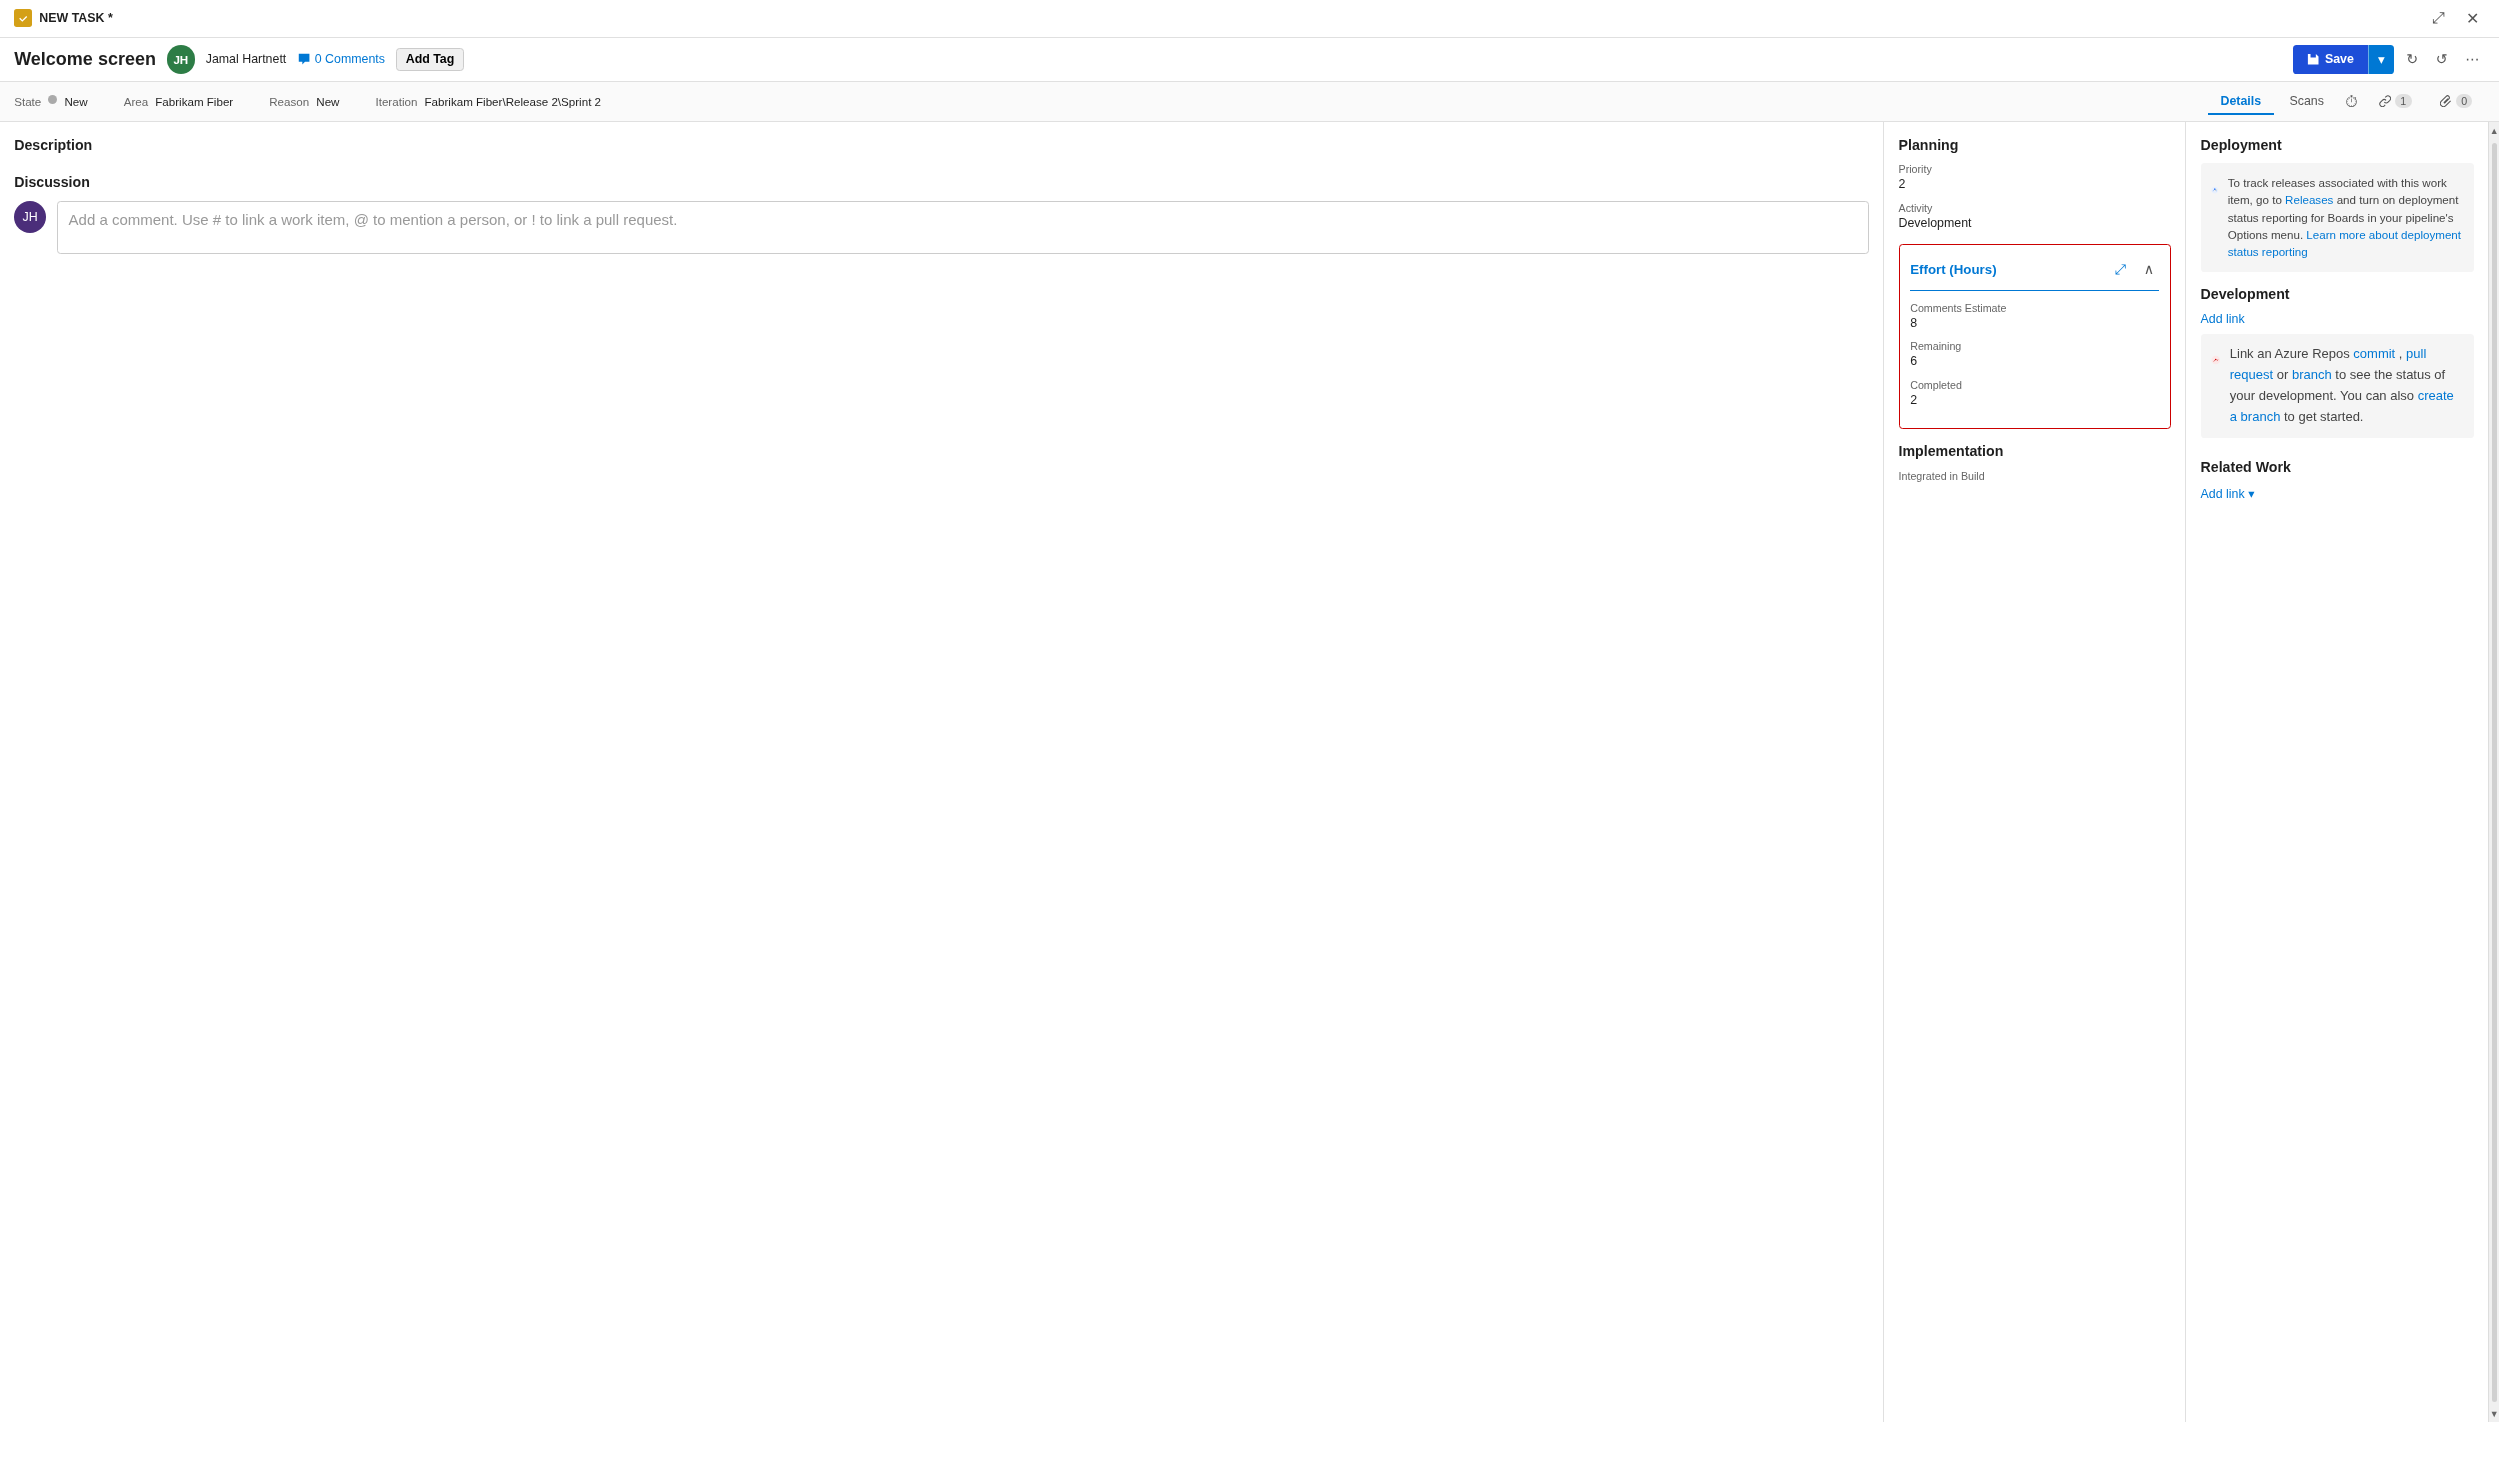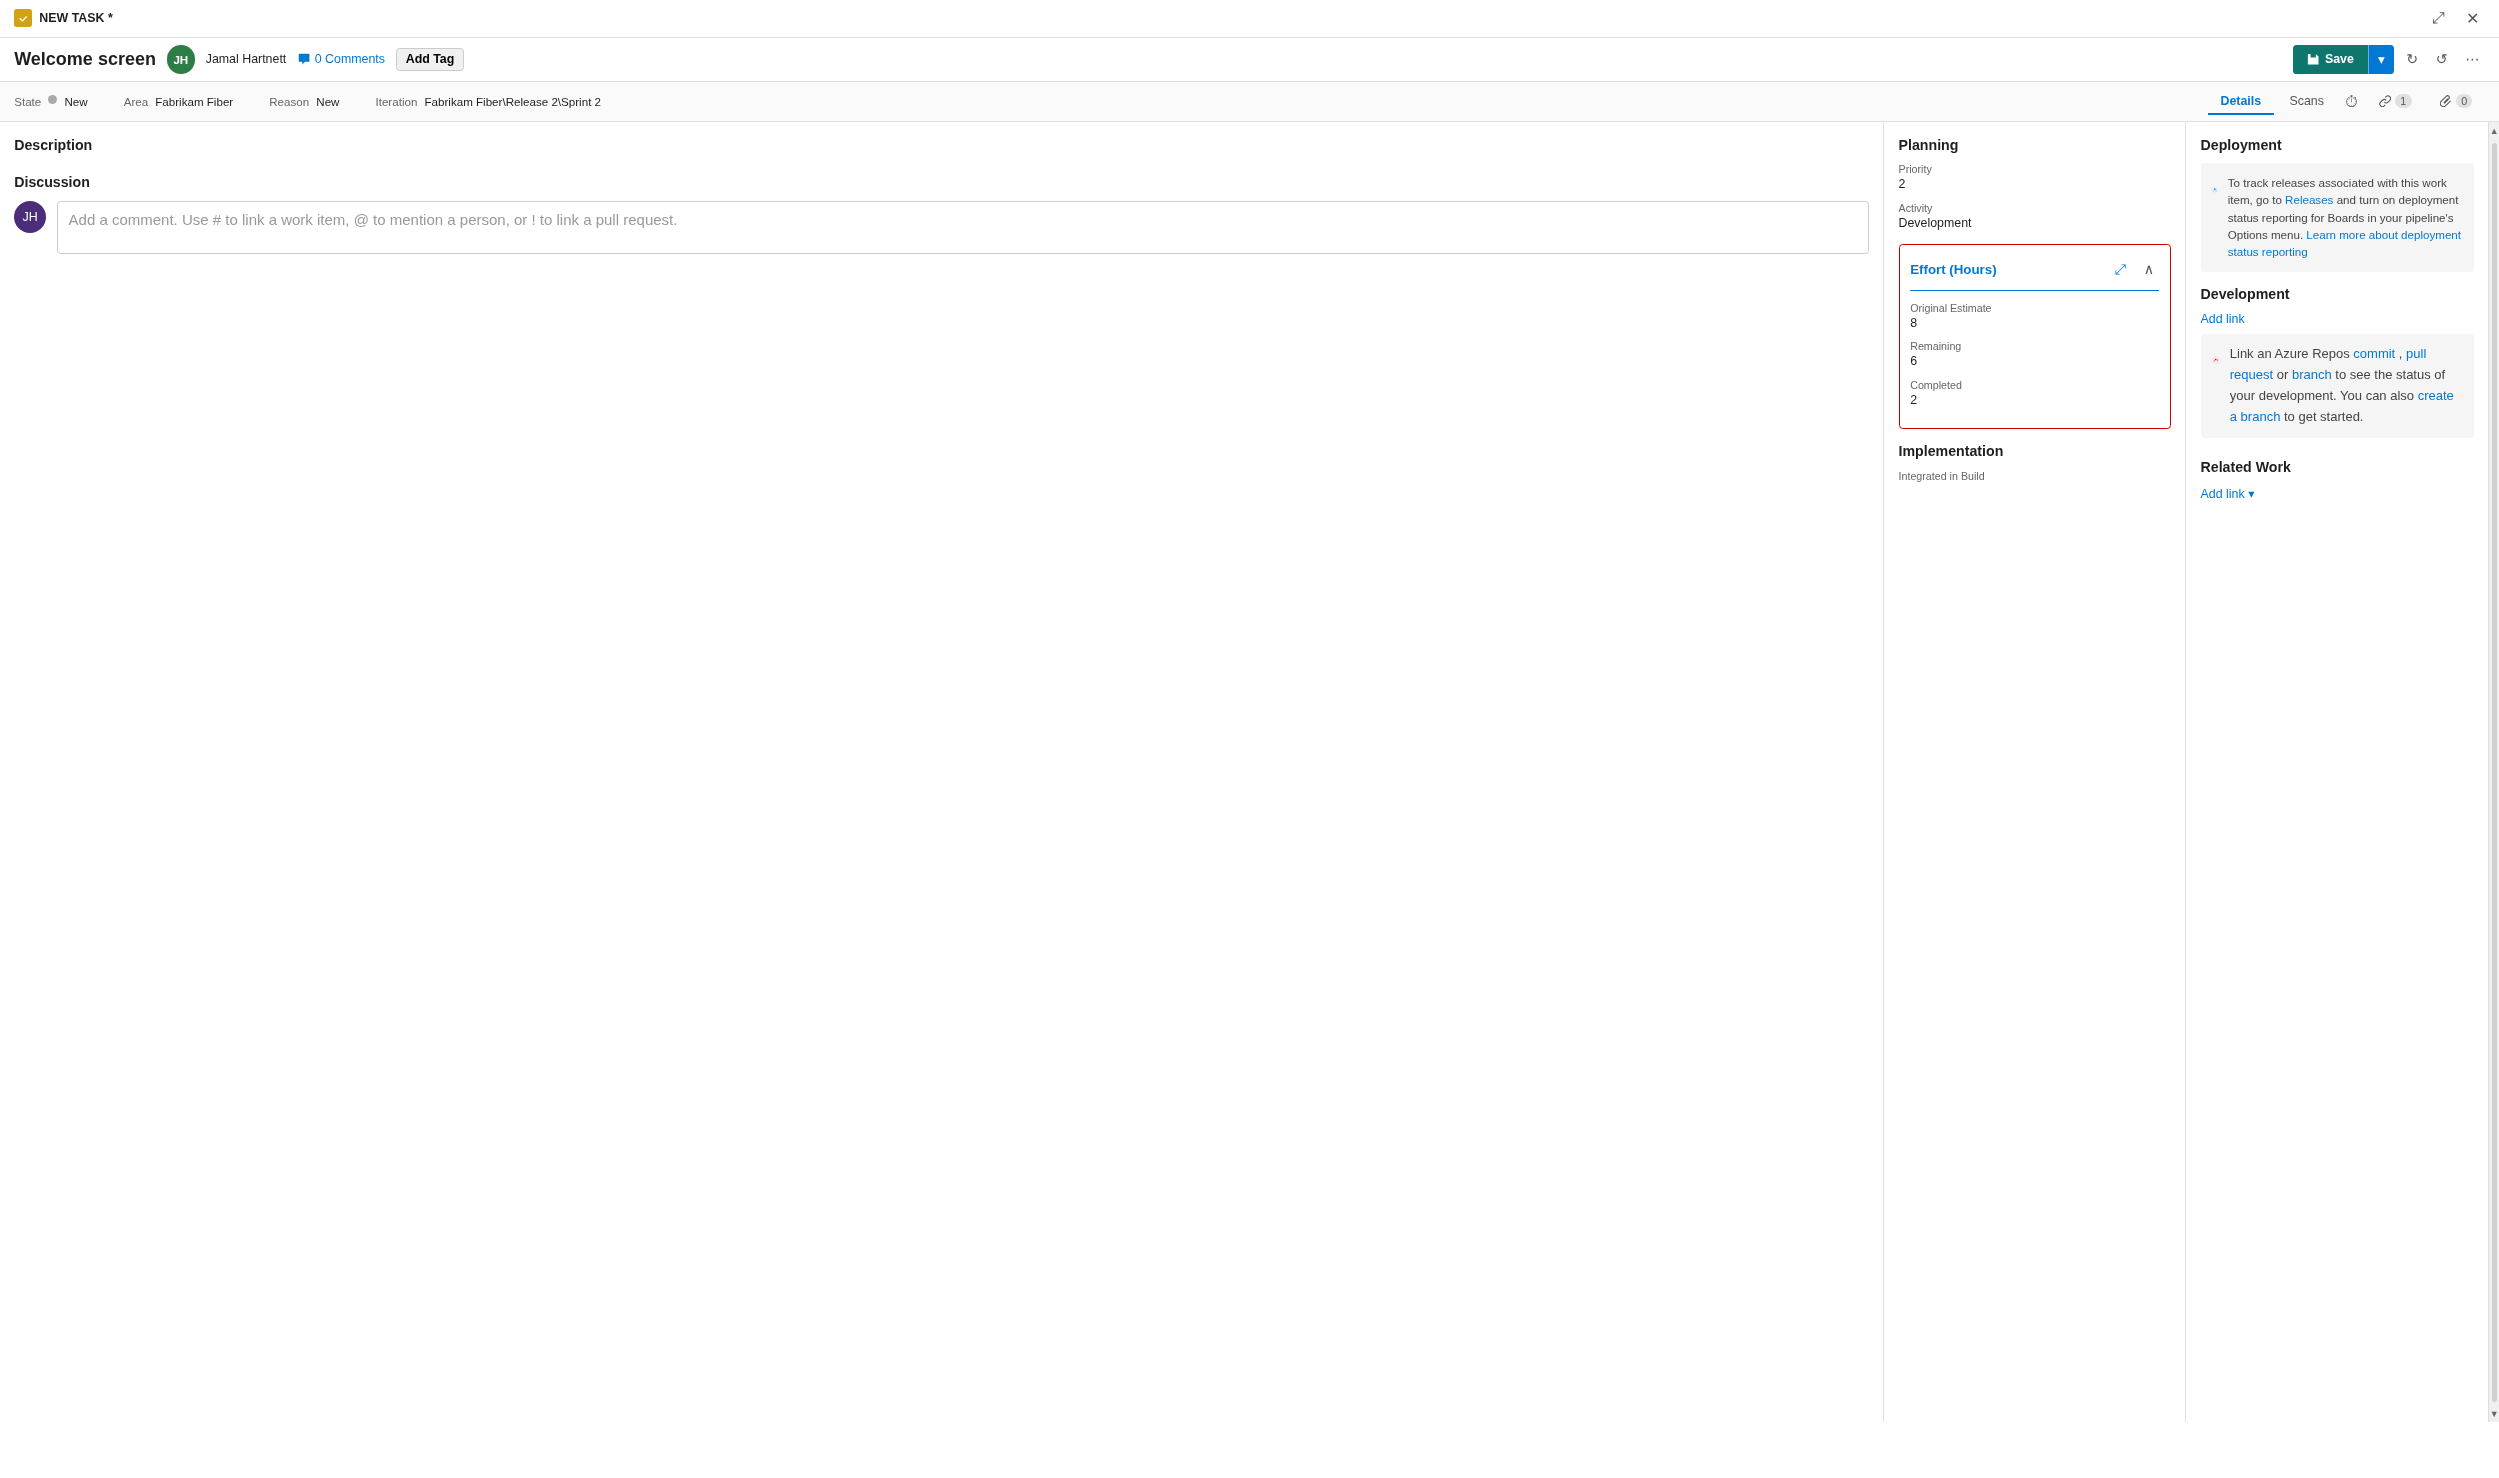--- a/index.html
+++ b/index.html
@@ -22,21 +22,21 @@
       padding: 7.1px 14.2px; border-bottom: 0.9px solid #e0e0e0;
     }
     .header-left { display: flex; align-items: center; gap: 10.7px; }
     .page-title { font-size: 18px; font-weight: 600; }
     .avatar { width: 28.4px; height: 28.4px; border-radius: 50%; background: #2d7d46; color: #fff; display: flex; align-items: center; justify-content: center; font-size: 11.6px; font-weight: 700; }
     .user-name { font-size: 12.4px; color: #1f1f1f; }
     .comment-btn { color: #0078d4; text-decoration: none; font-size: 12.4px; display: flex; align-items: center; gap: 3.6px; }
     .add-tag-btn { background: #f0f0f0; border: 0.9px solid #ccc; border-radius: 3.6px; padding: 3.6px 9px; cursor: pointer; font-size: 12.4px; font-weight: 600; }
     .header-right { display: flex; align-items: center; gap: 7.1px; }
     .save-btn-group { display: flex; align-items: center; }
-    .save-btn { background: #0f766e; color: #fff; border: none; border-radius: 3.6px 0 0 3.6px; padding: 7.1px 14.2px; cursor: pointer; font-size: 12.4px; font-weight: 600; display: flex; align-items: center; gap: 5.3px; }
+    .save-btn { background: #1d4ed8; color: #fff; border: none; border-radius: 3.6px 0 0 3.6px; padding: 7.1px 14.2px; cursor: pointer; font-size: 12.4px; font-weight: 600; display: flex; align-items: center; gap: 5.3px; }
     .save-dropdown { background: #0078d4; color: #fff; border: none; border-left: 0.9px solid rgba(255,255,255,0.4); border-radius: 0 3.6px 3.6px 0; padding: 7.1px 9px; cursor: pointer; }
     .icon-btn { background: none; border: none; cursor: pointer; padding: 5.3px; font-size: 14.2px; color: #555; }
 
     
     .metadata-row {
       display: flex; align-items: center; padding: 5.3px 14.2px; background: #fafafa; border-bottom: 0.9px solid #e0e0e0; gap: 36px; flex-wrap: wrap;
     }
     .meta-item { display: flex; gap: 7.1px; }
     .meta-label { color: #666; font-size: 11.6px; }
     .meta-value { font-size: 11.6px; color: #1f1f1f; }
@@ -214,21 +214,21 @@
 
     <div class="effort-box">
       <div class="effort-header">
         <span class="effort-title">Effort (Hours)</span>
         <div class="effort-actions">
           <button class="icon-btn" style="color:#0078d4;font-size:14.2px;">⤢</button>
           <button class="icon-btn" style="color:#555;font-size:14.2px;">∧</button>
         </div>
       </div>
       <div class="effort-field">
-        <div class="effort-field-label">Original Estimate</div>
+        <div class="effort-field-label">Comments Estimate</div>
         <div class="effort-field-value">8</div>
       </div>
       <div class="effort-field">
         <div class="effort-field-label">Remaining</div>
         <div class="effort-field-value">6</div>
       </div>
       <div class="effort-field">
         <div class="effort-field-label">Completed</div>
         <div class="effort-field-value">2</div>
       </div>

